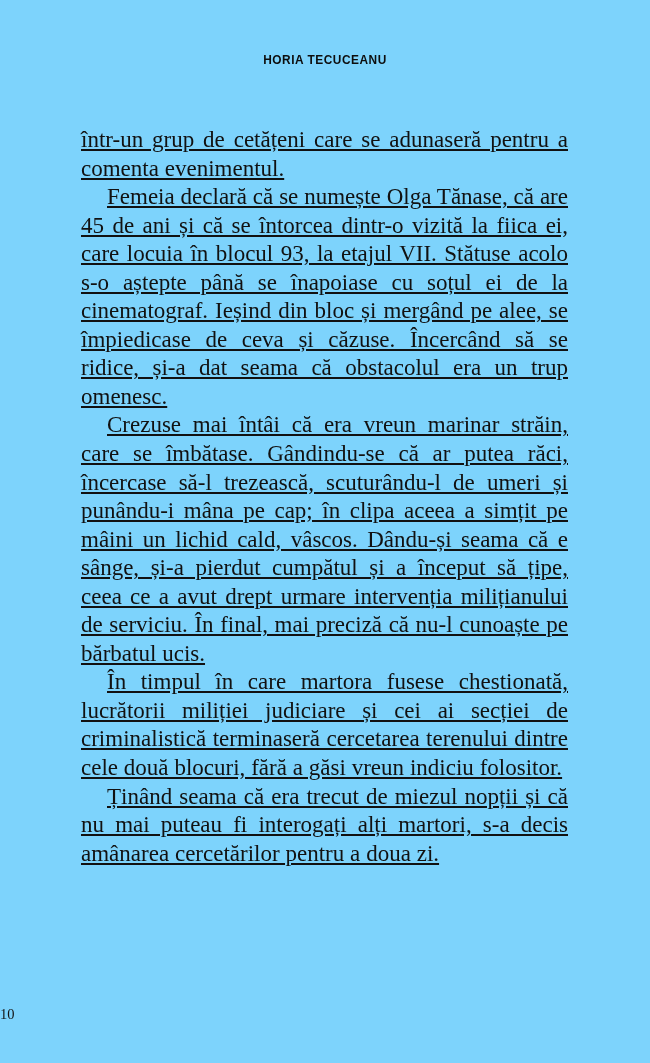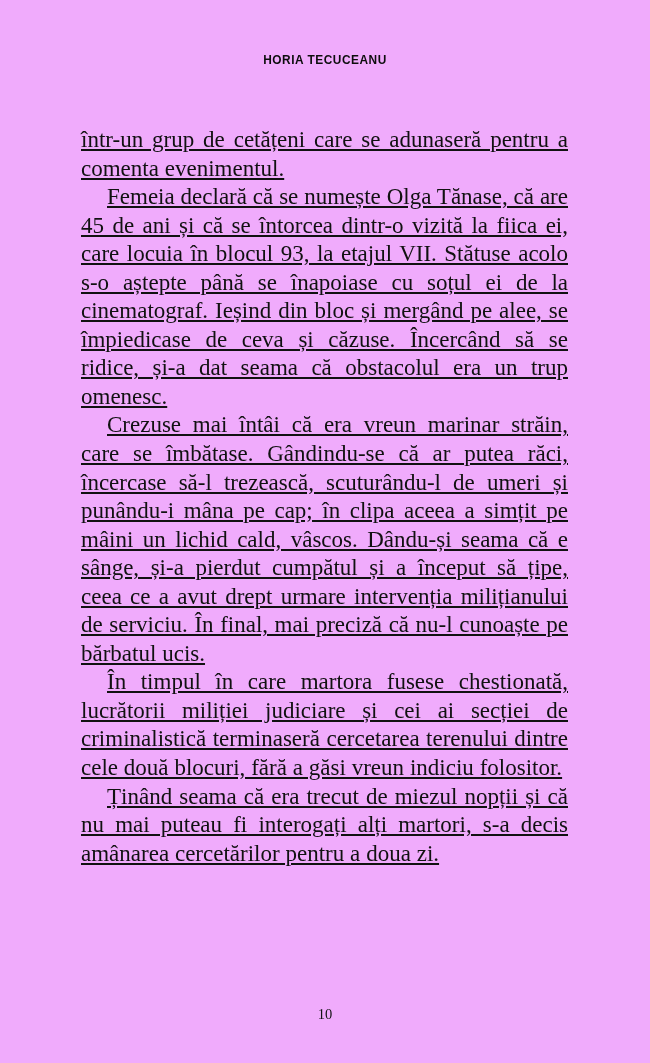--- a/index.html
+++ b/index.html
@@ -12,21 +12,21 @@
     font-family: "Liberation Serif", "DejaVu Serif", serif;
     color: #111111;
     -webkit-font-smoothing: antialiased;
   }
 
   #page {
     position: relative;
     width: 650px;
     height: 1063px;
     margin: 0 auto;
-    background: #f0abfc;
+    background: #7dd3fc;
     overflow: hidden;
     box-sizing: border-box;
   }
 
   
   .running-head {
     position: absolute;
     top: 52px;
     left: 0;
     width: 650px;
@@ -68,21 +68,21 @@
   .para:last-child {
     margin-bottom: 4px;
   }
 
   
   .folio {
     position: absolute;
     left: 0;
     top: 1006px;
     width: 650px;
-    text-align: center;
+    text-align: left;
     font-family: "Liberation Serif", "DejaVu Serif", serif;
     font-size: 14.5px;
     color: #141414;
   }
 </style>
 </head>
 <body>
 
 <div id="page">
 

